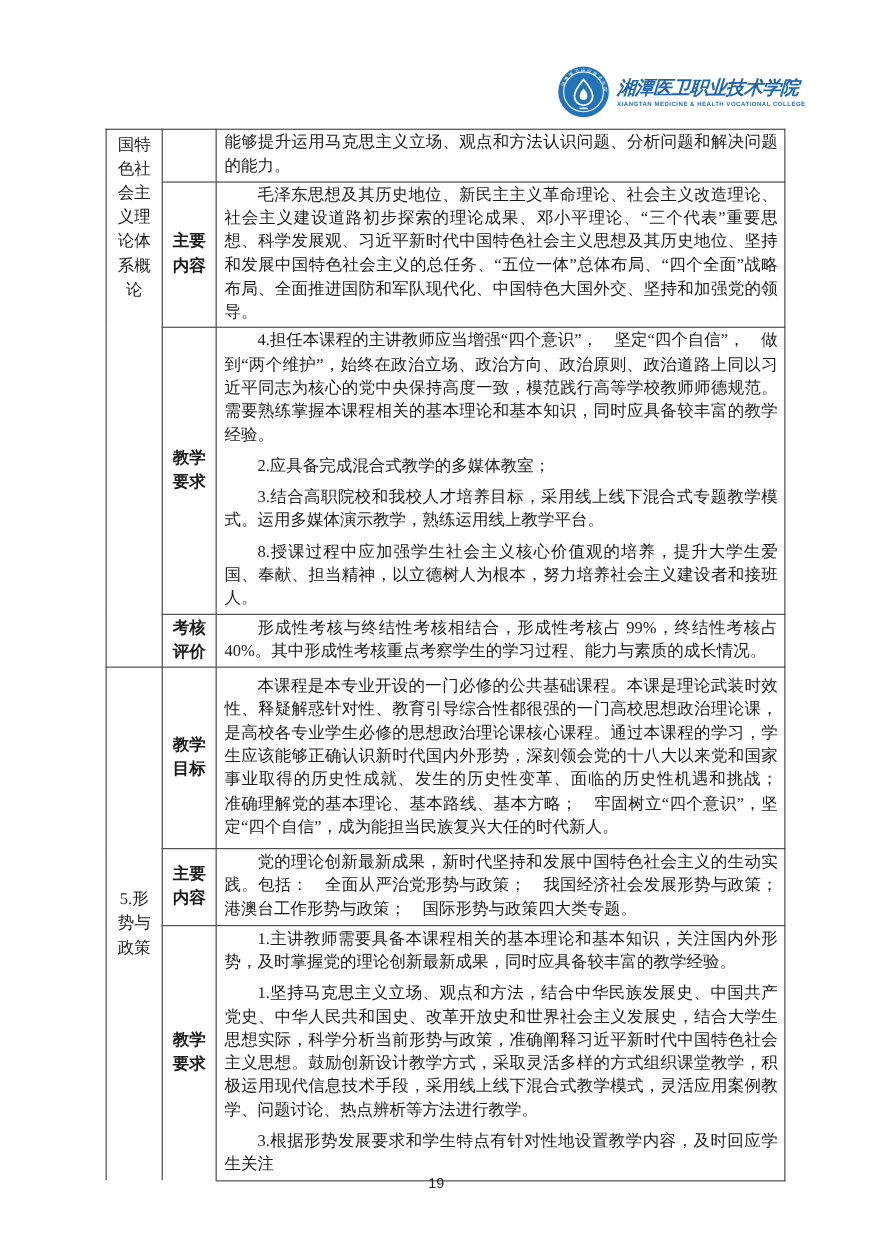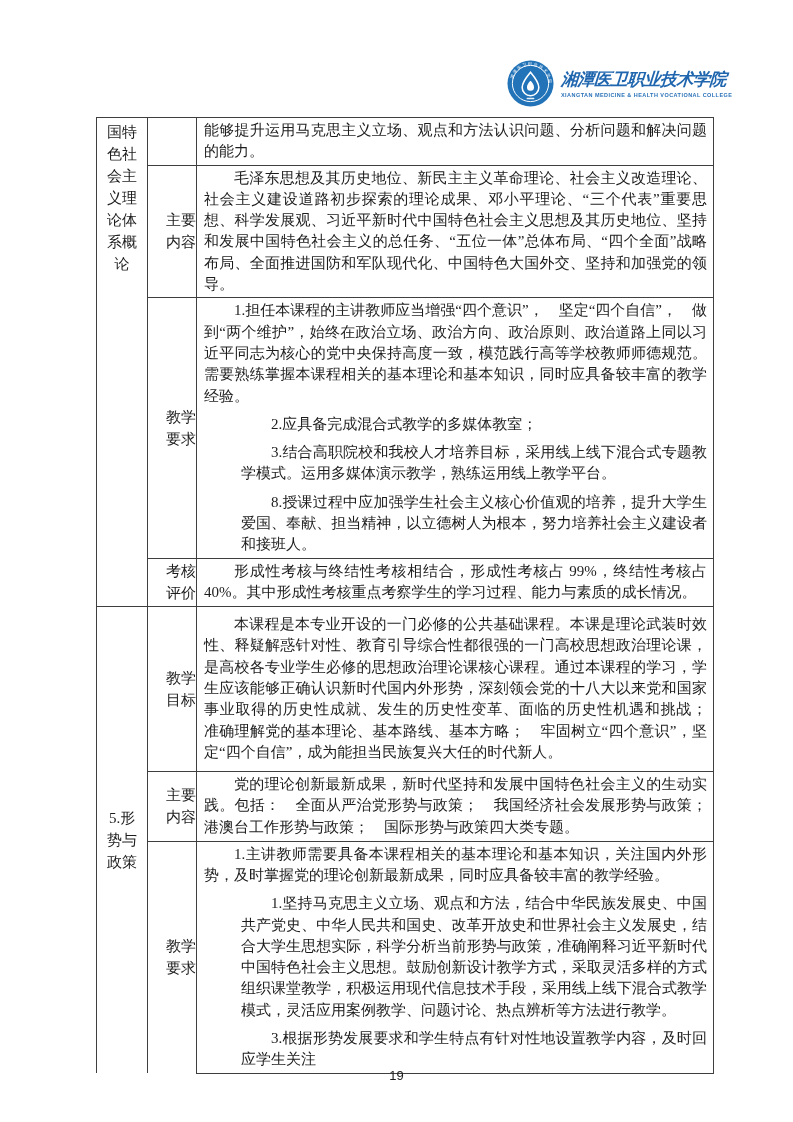--- a/index.html
+++ b/index.html
@@ -52,30 +52,31 @@
 
   td.sec-label {
     text-align: center;
     white-space: pre-line;
     line-height: 22px;
     vertical-align: top;
     padding-top: 3px;
   }
   td.sec-label.mid { vertical-align: middle; padding-top: 0; }
   td.row-label {
-    text-align: right;
+    text-align: center;
     white-space: pre-line;
     line-height: 22px;
+    font-weight: bold;
   }
   td.content {
     padding: 2px 6px 2px 7px;
     text-align: justify;
   }
   td.content p, td.content .para { text-indent: 2em; margin: 0; }
-  td.content .para + .para { margin-top: 7px; margin-left: 37px; }
+  td.content .para + .para { margin-top: 7px; }
   td.content.noindent p { text-indent: 0; font-family: Liberation Serif, serif; }
   tr.r1 { height: 43px; }
   tr.r2 { height: 123px; }
   tr.r3 { height: 214px; }
   tr.r4 { height: 48px; }
   tr.r5 { height: 165px; }
   tr.r6 { height: 70px; }
   tr.r7 { height: 216px; }
   td.cut { border-bottom: none; }
 
@@ -137,21 +138,21 @@
         <td class="row-label">主要
 内容</td>
         <td class="content">
           <p>毛泽东思想及其历史地位、新民主主义革命理论、社会主义改造理论、社会主义建设道路初步探索的理论成果、邓小平理论、“三个代表”重要思想、科学发展观、习近平新时代中国特色社会主义思想及其历史地位、坚持和发展中国特色社会主义的总任务、“五位一体”总体布局、“四个全面”战略布局、全面推进国防和军队现代化、中国特色大国外交、坚持和加强党的领导。</p>
         </td>
       </tr>
       <tr class="r3">
         <td class="row-label">教学
 要求</td>
         <td class="content">
-            <p class="para">1.担任本课程的主讲教师应当增强“四个意识”，　坚定“四个自信”，　做到“两个维护”，始终在政治立场、政治方向、政治原则、政治道路上同以习近平同志为核心的党中央保持高度一致，模范践行高等学校教师师德规范。需要熟练掌握本课程相关的基本理论和基本知识，同时应具备较丰富的教学经验。</p>
+            <p class="para">4.担任本课程的主讲教师应当增强“四个意识”，　坚定“四个自信”，　做到“两个维护”，始终在政治立场、政治方向、政治原则、政治道路上同以习近平同志为核心的党中央保持高度一致，模范践行高等学校教师师德规范。需要熟练掌握本课程相关的基本理论和基本知识，同时应具备较丰富的教学经验。</p>
             <p class="para">2.应具备完成混合式教学的多媒体教室；</p>
             <p class="para">3.结合高职院校和我校人才培养目标，采用线上线下混合式专题教学模式。运用多媒体演示教学，熟练运用线上教学平台。</p>
             <p class="para">8.授课过程中应加强学生社会主义核心价值观的培养，提升大学生爱国、奉献、担当精神，以立德树人为根本，努力培养社会主义建设者和接班人。</p>
           </td>
       </tr>
       <tr class="r4">
         <td class="row-label">考核
 评价</td>
         <td class="content">
           <p>形成性考核与终结性考核相结合，形成性考核占 99%，终结性考核占 40%。其中形成性考核重点考察学生的学习过程、能力与素质的成长情况。</p>

